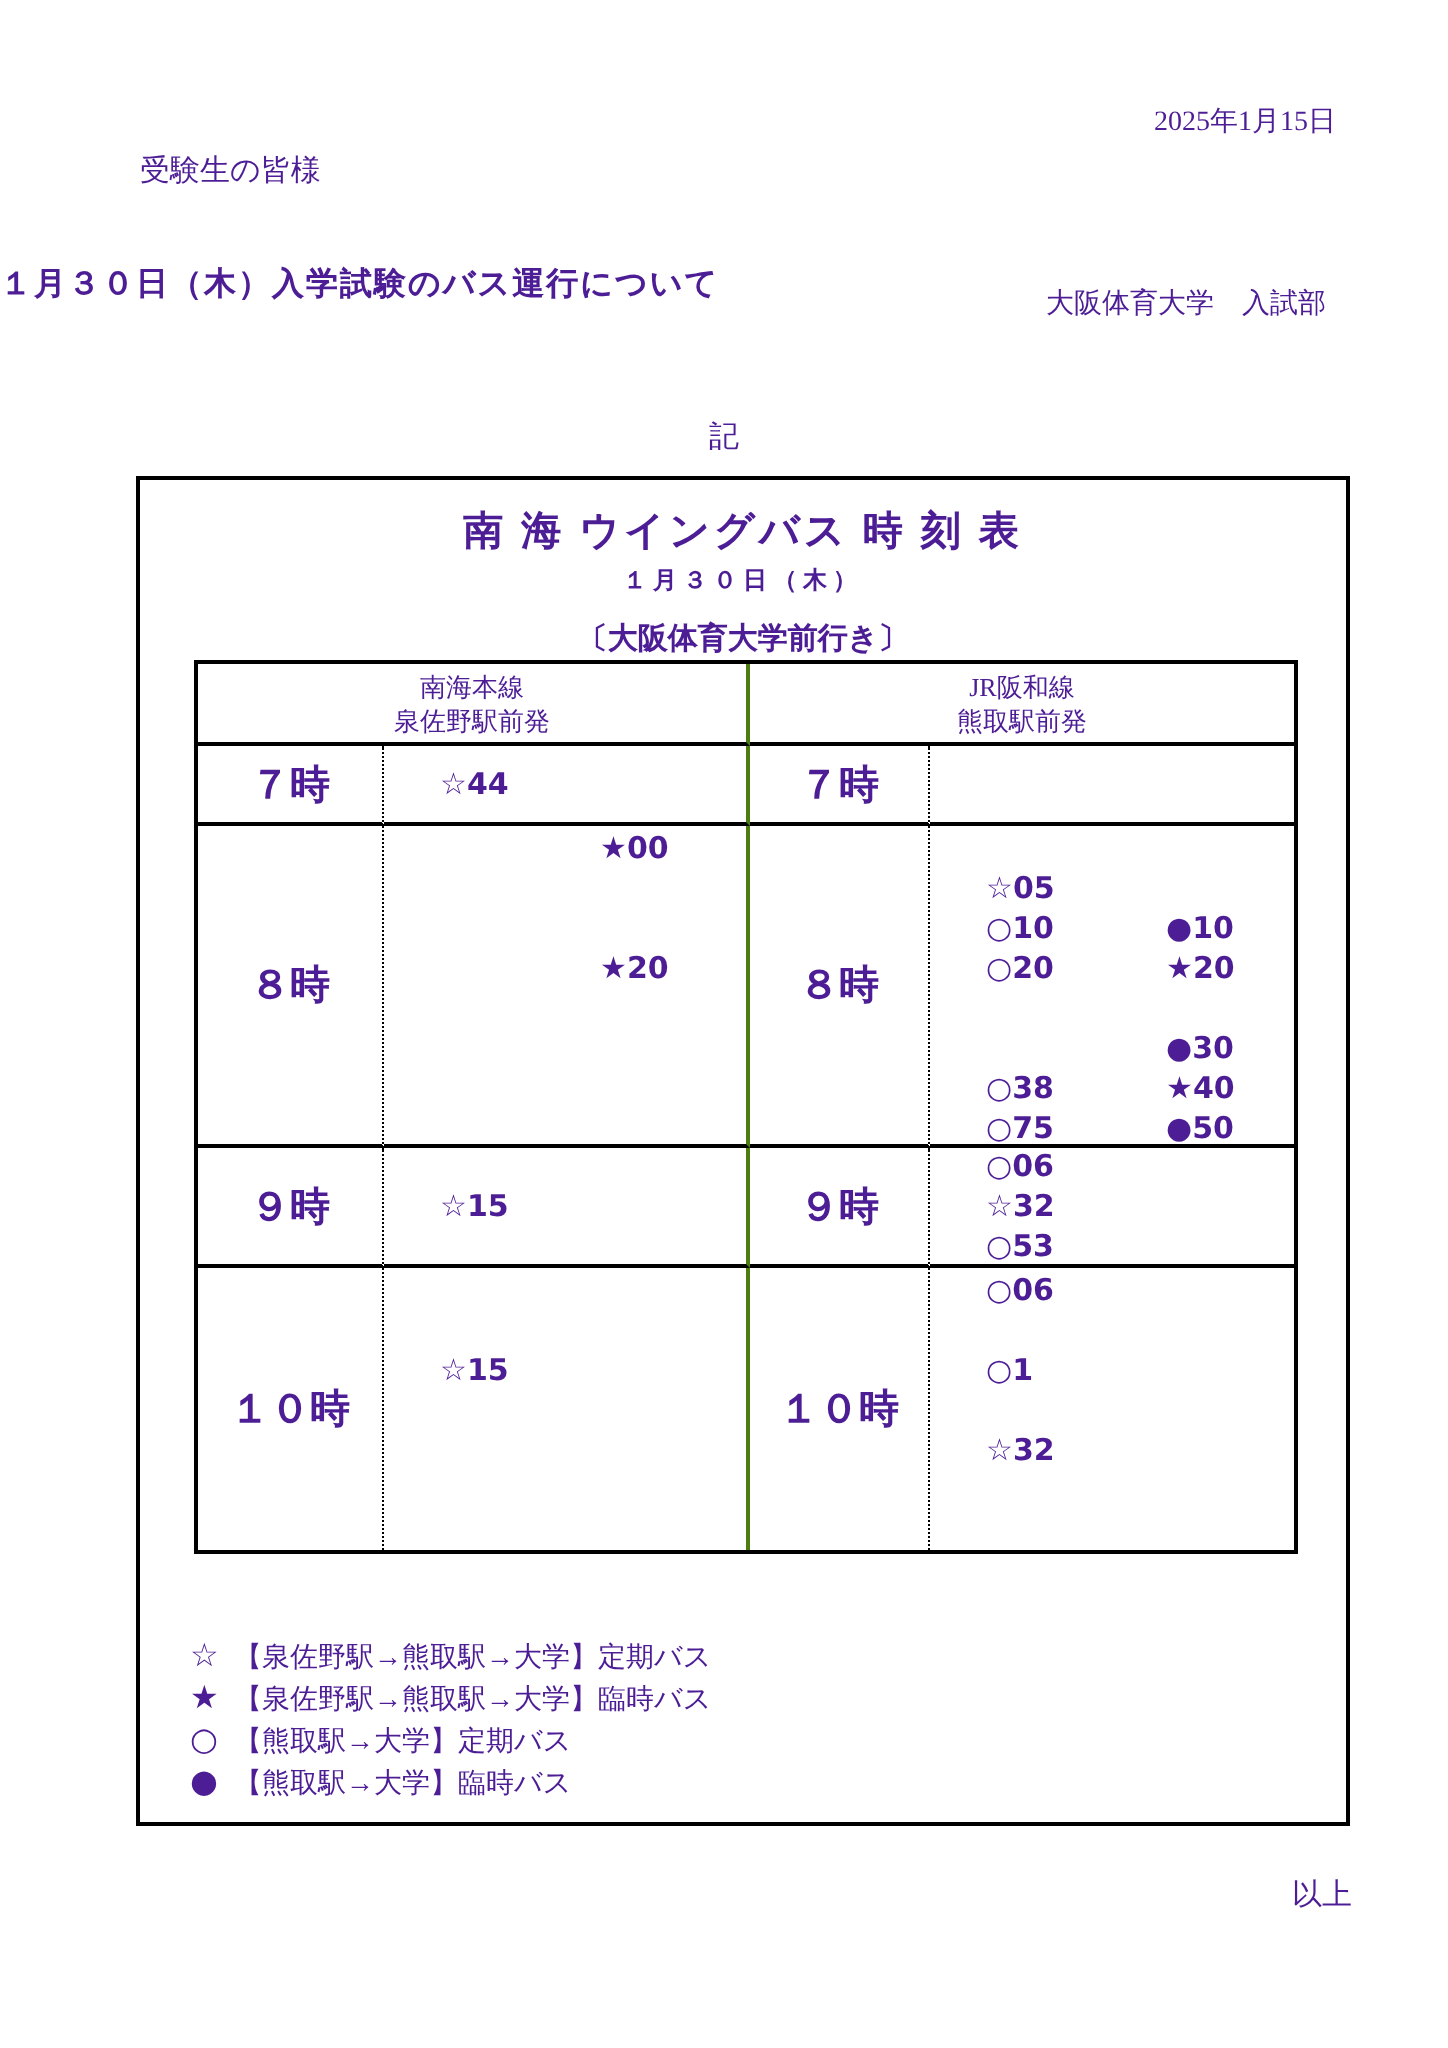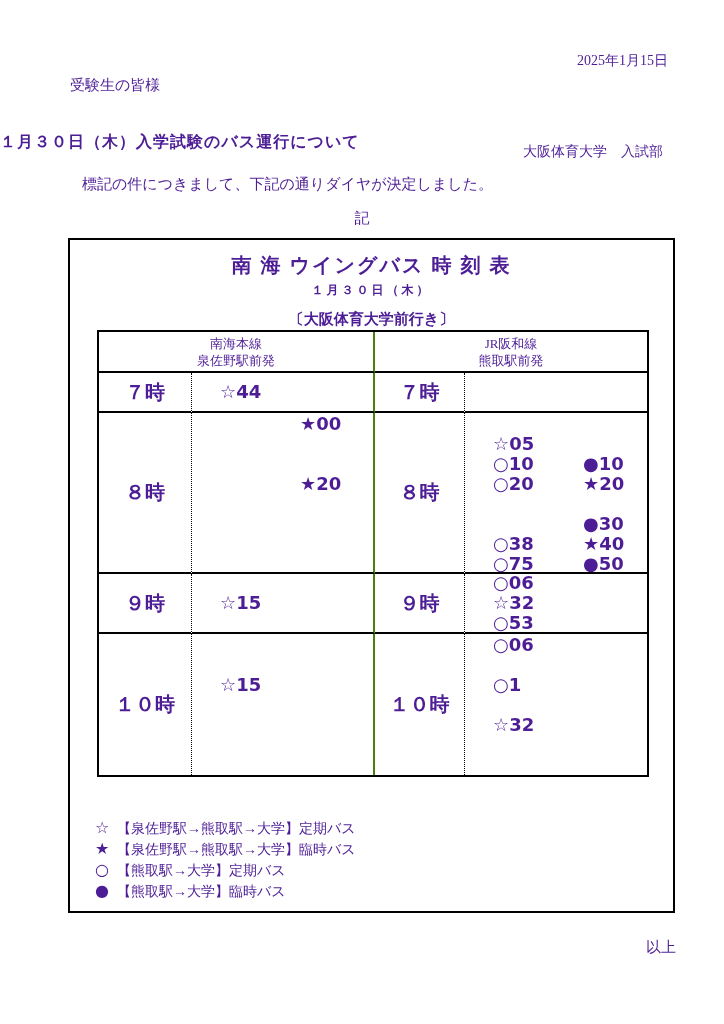--- a/index.html
+++ b/index.html
@@ -40,21 +40,21 @@
   .b-rs{border-right:2px solid #4d7c0f;}
   .b-rd{border-right:1px dotted #000;}
 
   .thcell{display:flex;flex-direction:column;align-items:center;justify-content:center;
           font-size:13px;line-height:17px;text-align:center;}
   .hcell{display:flex;align-items:center;justify-content:center;
          font-family:"DejaVu Sans","Liberation Sans",sans-serif;
          font-weight:bold;font-size:20px;}
   .vcell{display:flex;flex-direction:column;
          font-family:"DejaVu Sans","Liberation Sans",sans-serif;
-         font-weight:bold;font-size:18px;}
+         font-weight:bold;font-size:15px;}
   .vc{justify-content:center;}
   .vt{padding-top:1px;}
   .ln{position:relative;height:20px;flex:0 0 20px;line-height:20px;}
   .cl{--ax:28px;--bx:108px;}
   .cr{--ax:28px;--bx:118px;}
   .ln .a{position:absolute;left:var(--ax);white-space:nowrap;}
   .ln .b{position:absolute;left:var(--bx);white-space:nowrap;}
 
   .legend{left:25px;top:577px;}
   .legend-item{height:21px;line-height:21px;font-size:14px;}
@@ -63,21 +63,20 @@
 </style>
 </head>
 <body>
 
 <div class="page">
 
   <div class="abs doc-date">2025年1月15日</div>
   <div class="abs salutation">受験生の皆様</div>
   <div class="abs sender">大阪体育大学　入試部</div>
   <div class="abs doc-title">１月３０日（木）入学試験のバス運行について</div>
-  <div class="abs body-line">標記の件につきまして、下記の通りダイヤが決定しました。</div>
   <div class="abs marker">記</div>
 
   <div class="abs big-box">
     <div class="abs tt-title">南 海 ウイングバス 時 刻 表</div>
     <div class="abs tt-date">１月３０日（木）</div>
     <div class="abs tt-dest">〔大阪体育大学前行き〕</div>
 
     <div class="abs tt-grid">
 
       <div class="cell thcell b-b b-rs" style="grid-column:1/3">

